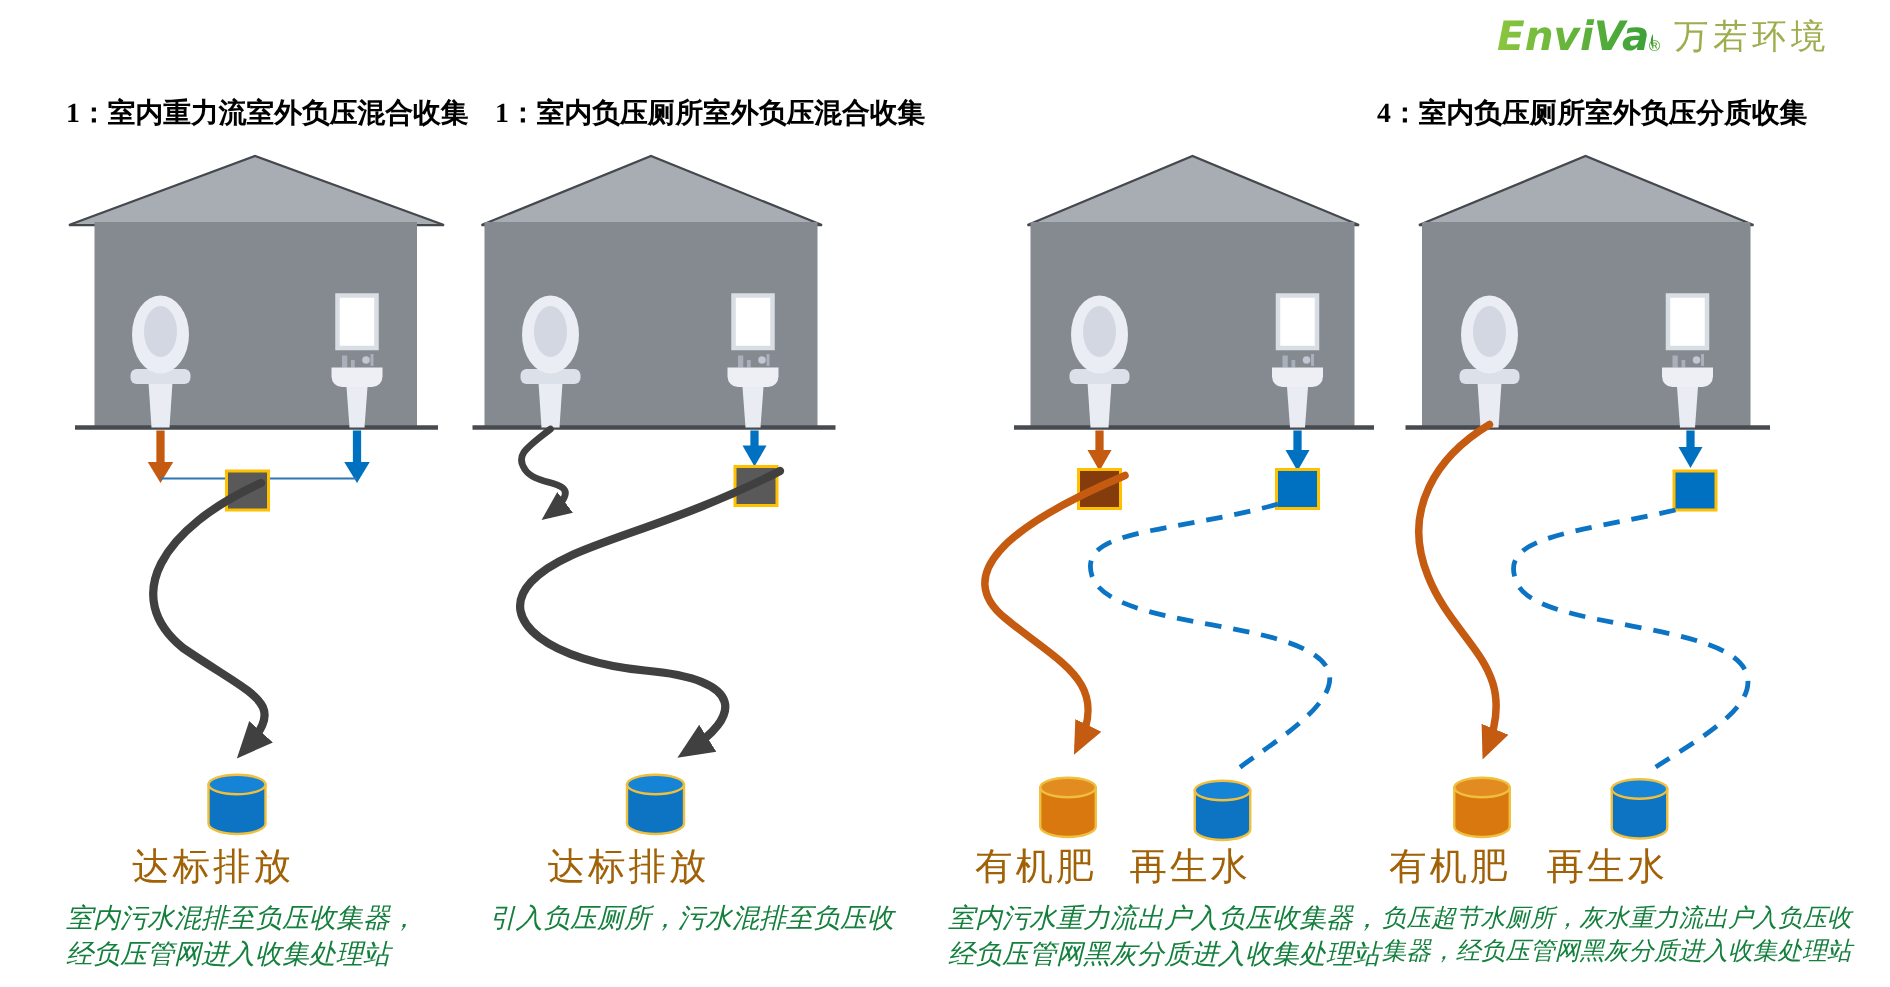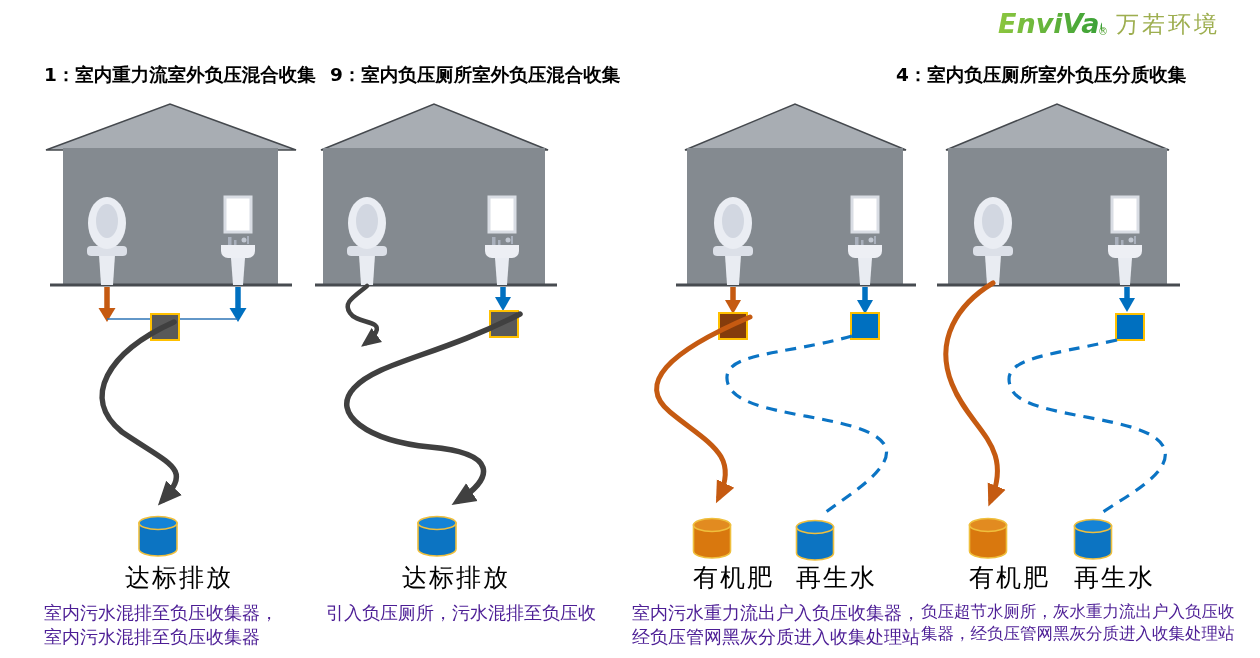--- a/index.html
+++ b/index.html
@@ -5,40 +5,40 @@
   html,body{margin:0;padding:0;background:#fff;}
   .slide{position:relative;width:1260px;height:658px;background:#ffffff;overflow:hidden;
          font-family:"DejaVu Sans","Liberation Sans",sans-serif;}
 
   
   .logo{position:absolute;left:998px;top:6px;display:flex;align-items:flex-start;}
   .logo .reg{font-size:10px;color:#54A436;margin:20px 2px 0 -4px;}
   .logo .company{font-size:23px;color:#9DAE4F;letter-spacing:3px;margin:3px 0 0 6px;}
 
   
-  .title{position:absolute;top:62px;font-size:18.5px;font-weight:bold;color:#000;white-space:nowrap;}
-  .t1{left:44px}.t2{left:330px}.t3{left:645px}.t4{left:896px}
+  .title{position:absolute;top:62px;font-size:18.5px;font-weight:bold;color:#000;white-space:nowrap;font-family:Liberation Serif, serif;}
+  .t1{left:44px}.t2{left:330px}.t3{left:645px}.t4{left:918px}
 
   
   svg.fig{position:absolute;top:95px;}
   .f1{left:40px;width:275px;height:470px}
   .f2{left:315px;width:290px;height:470px}
   .f3{left:640px;width:300px;height:470px}
   .f4{left:925px;width:315px;height:470px}
 
   
-  .tank-label{position:absolute;top:561px;font-size:25px;color:#000000;text-align:right;
+  .tank-label{position:absolute;top:561px;font-size:25px;color:#a16207;text-align:left;
               white-space:nowrap;letter-spacing:2px;}
   .tl1{left:88px;width:145px}
   .tl2{left:365px;width:145px}
   .tl3a{left:650px;width:124px}.tl3b{left:753px;width:124px}
   .tl4a{left:926px;width:124px}.tl4b{left:1031px;width:124px}
 
   
-  .desc{position:absolute;top:601px;font-size:18px;line-height:1.32;color:#4c1d95;white-space:nowrap;}
+  .desc{position:absolute;top:601px;font-size:18px;line-height:1.32;color:#15803d;white-space:nowrap;font-style:italic;}
   .d1{left:44px}.d2{left:326px}.d3{left:632px}.d4{left:921px;font-size:16.5px;}
 </style>
 </head>
 <body>
 
 <div class="slide">
 
   <div class="logo">
     <svg width="104" height="36">
       <defs>
@@ -47,21 +47,21 @@
           <stop offset="1" stop-color="#2E9B36"></stop>
         </linearGradient>
       </defs>
       <text x="0" y="27" font-size="27" font-style="italic" font-weight="bold" fill="url(#lg-brand)">EnviVac</text>
     </svg>
     <span class="reg">®</span>
     <span class="company">万若环境</span>
   </div>
 
   <div class="title t1">1：室内重力流室外负压混合收集</div>
-  <div class="title t2">9：室内负压厕所室外负压混合收集</div>
+  <div class="title t2">1：室内负压厕所室外负压混合收集</div>
   <div class="title t4">4：室内负压厕所室外负压分质收集</div>
 
   <svg class="fig f1" viewBox="40 95 275 470">
     <defs>
       <marker id="s1-dark" markerWidth="4.6" markerHeight="4.6" refX="6.5" refY="5" viewBox="0 0 10 10" orient="auto">
         <path d="M0,0.8 L9.5,5 L0,9.2 Z" fill="#404040"></path>
       </marker>
     </defs>
     <g>
       <polygon points="46,150 170,104 296,150" fill="#A8ADB3" stroke="#45494E" stroke-width="1.5"></polygon>
@@ -232,21 +232,21 @@
 
   <div class="tank-label tl1">达标排放</div>
   <div class="tank-label tl2">达标排放</div>
   <div class="tank-label tl3a">有机肥</div>
   <div class="tank-label tl3b">再生水</div>
   <div class="tank-label tl4a">有机肥</div>
   <div class="tank-label tl4b">再生水</div>
 
   <div class="desc d1">
     <div>室内污水混排至负压收集器，</div>
-    <div>室内污水混排至负压收集器</div>
+    <div>经负压管网进入收集处理站</div>
   </div>
   <div class="desc d2">
     <div>引入负压厕所，污水混排至负压收</div>
   </div>
   <div class="desc d3">
     <div>室内污水重力流出户入负压收集器，</div>
     <div>经负压管网黑灰分质进入收集处理站</div>
   </div>
   <div class="desc d4">
     <div>负压超节水厕所，灰水重力流出户入负压收</div>

